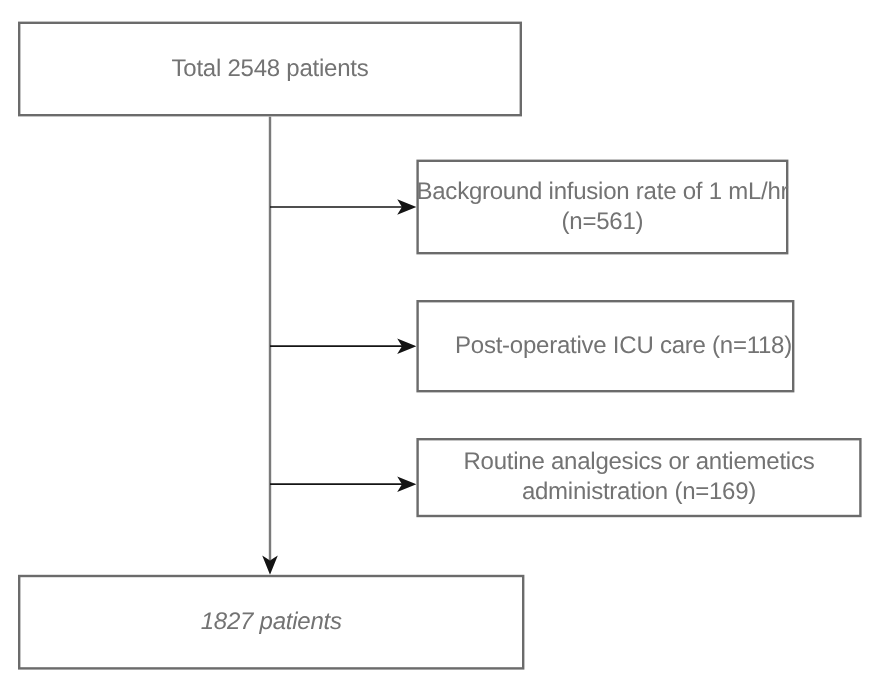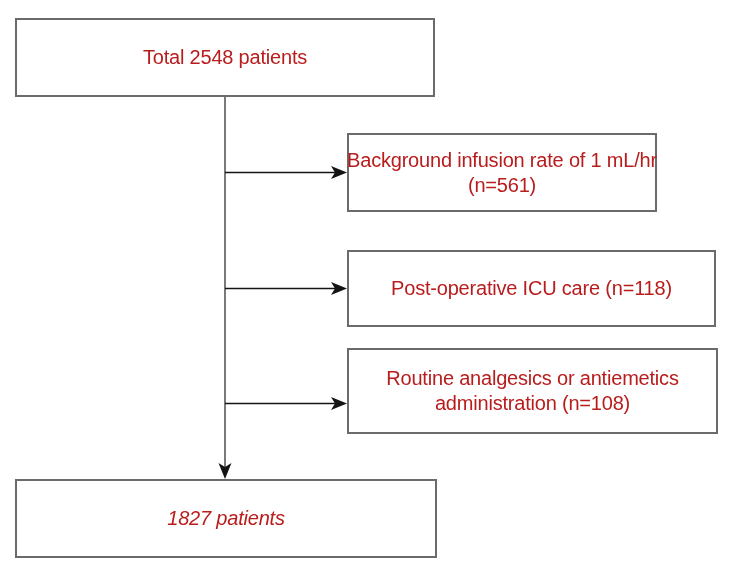--- a/index.html
+++ b/index.html
@@ -6,21 +6,21 @@
     margin: 0;
     padding: 0;
     background: #ffffff;
   }
   .canvas {
     position: relative;
     width: 735px;
     height: 577px;
     background: #ffffff;
     font-family: "Liberation Sans", "DejaVu Sans", sans-serif;
-    color: #b91c1c;
+    color: #737373;
     overflow: hidden;
   }
   .connectors {
     position: absolute;
     left: 0;
     top: 0;
     width: 735px;
     height: 577px;
     pointer-events: none;
   }
@@ -34,22 +34,22 @@
     align-items: center;
     justify-content: center;
     text-align: center;
     font-size: 20px;
     line-height: 25px;
     letter-spacing: -0.2px;
   }
   .box span { display: block; white-space: nowrap; }
   .box-total  { left: 15px;  top: 18px;  width: 420px; height: 79px; }
   .box-excl-0 { left: 347px; top: 133px; width: 310px; height: 79px; }
-  .box-excl-1 { left: 347px; top: 250px; width: 369px; height: 77px; }
-  .box-excl-2 { left: 347px; top: 348px; width: 371px; height: 86px; }
+  .box-excl-1 { left: 347px; top: 250px; width: 315px; height: 77px; align-items: flex-end; }
+  .box-excl-2 { left: 347px; top: 365px; width: 371px; height: 66px; }
   .box-final  { left: 15px;  top: 479px; width: 422px; height: 79px; font-style: italic; }
 </style>
 </head>
 <body>
 
 <div class="canvas">
 
   <svg class="connectors" viewBox="0 0 735 577" xmlns="http://www.w3.org/2000/svg">
 
     <line x1="225" y1="97" x2="225" y2="467" stroke="#7a7a7a" stroke-width="2"></line>
@@ -74,20 +74,20 @@
     <span>Background infusion rate of 1 mL/hr</span>
     <span>(n=561)</span>
   </div>
 
   <div class="box box-excl-1">
     <span>Post-operative ICU care (n=118)</span>
   </div>
 
   <div class="box box-excl-2">
     <span>Routine analgesics or antiemetics</span>
-    <span>administration (n=108)</span>
+    <span>administration (n=169)</span>
   </div>
 
   <div class="box box-final">
     <span>1827 patients</span>
   </div>
 
 </div>
 
 </body></html>

